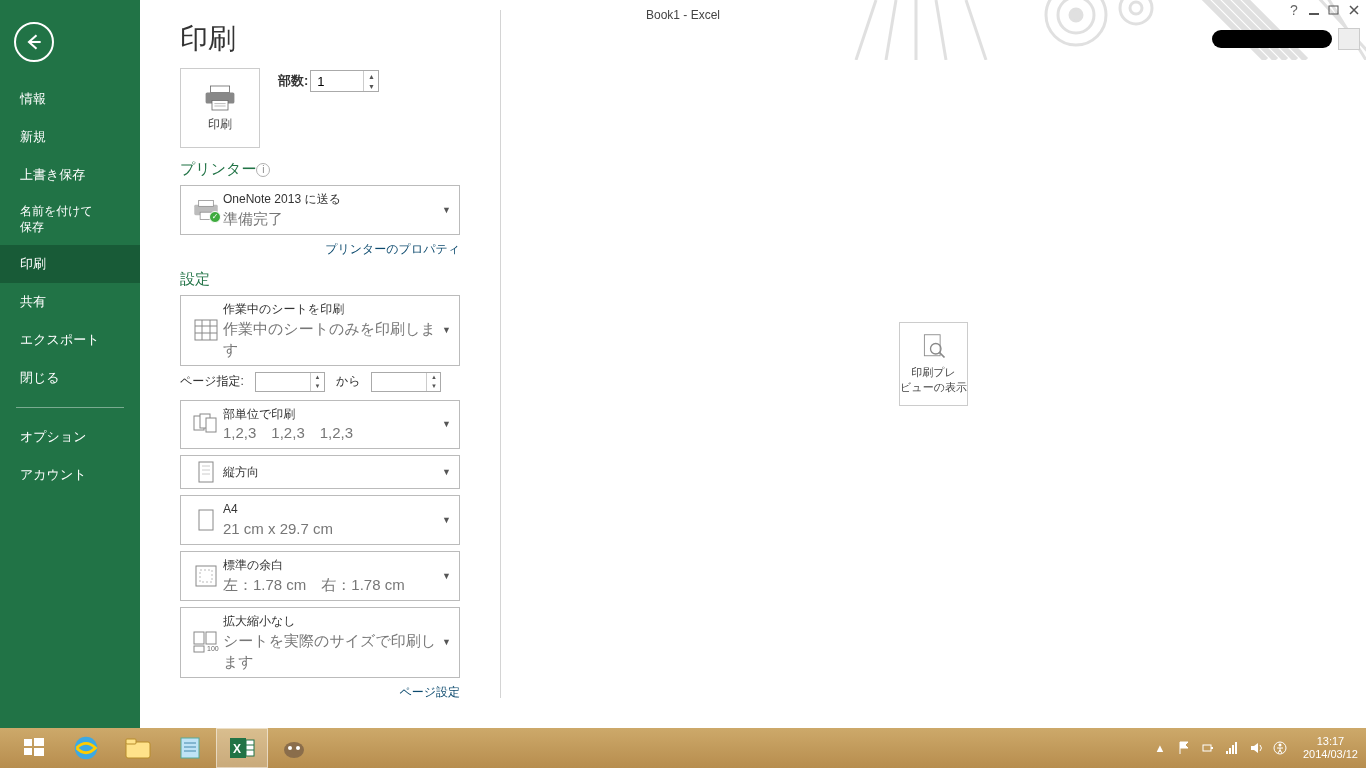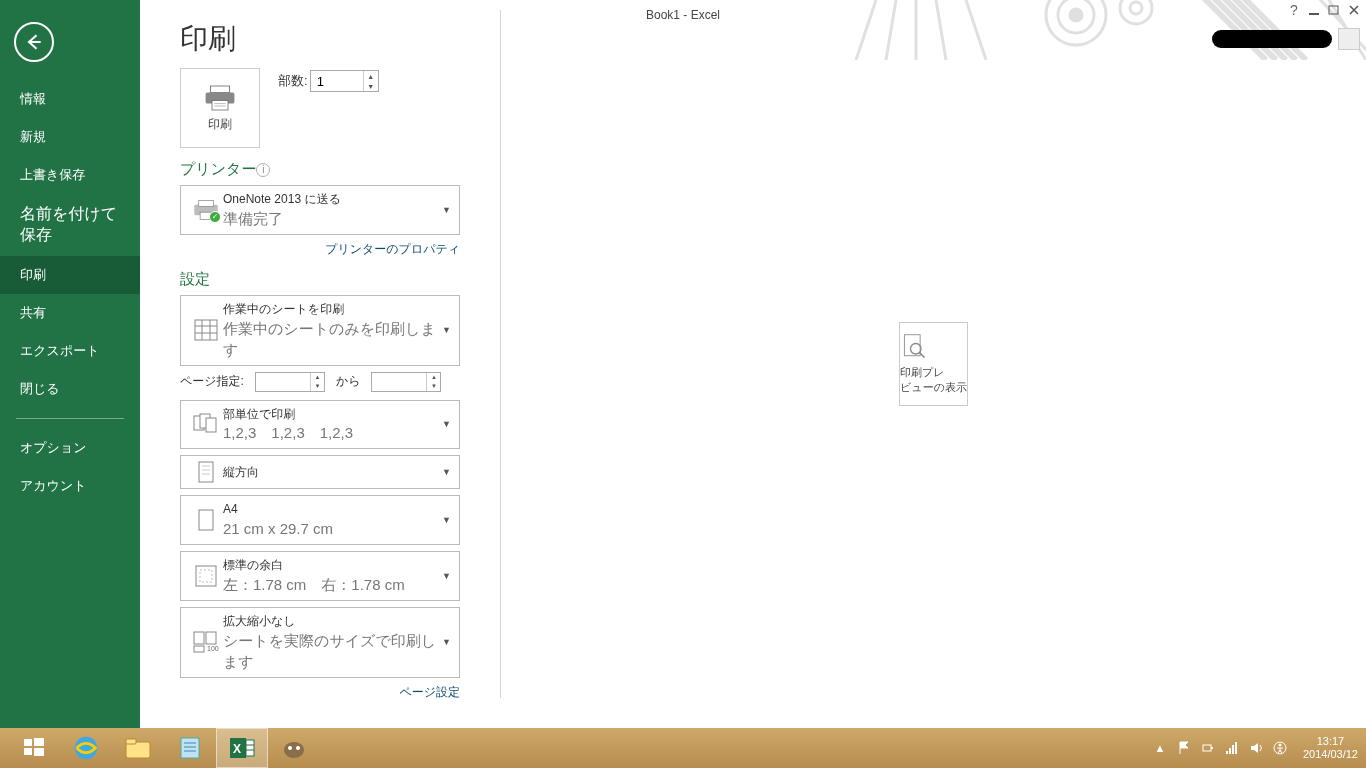--- a/index.html
+++ b/index.html
@@ -11,32 +11,32 @@
 .winbtn { width: 12px; height: 12px; display: inline-flex; align-items: center; justify-content: center; cursor: default; }
 .avatar-area { position:absolute; right:6px; top:28px; display:flex; align-items:center; gap:6px;}
 .avatar-blob { width:120px; height:18px; background:#000; border-radius:9px;}
 .avatar-img { width:22px; height:22px; background:#eee; border:1px solid #ccc;}
 
 .app { position:absolute; top:0; left:0; right:0; bottom:40px; display:flex; }
 .sidebar { width:140px; background:#217346; color:#fff; display:flex; flex-direction:column; padding-top:8px;}
 .back-btn { width:40px; height:40px; border:2px solid #fff; border-radius:50%; margin:14px 0 18px 14px; display:flex; align-items:center; justify-content:center; cursor:pointer;}
 .back-btn svg { width:20px; height:20px; }
 .side-item { padding:10px 20px; font-size:13px; cursor:pointer; }
-.side-item.small { font-size:16px; line-height:1.3;}
+.side-item.small { font-size:12px; line-height:1.3;}
 .side-item.active { background:#185b37; }
 .side-sep { border-top:1px solid rgba(255,255,255,0.4); margin:10px 16px; }
 
 .main { flex:1; display:flex; position:relative;}
 .panel { width:360px; padding:20px 40px 10px 40px; }
 .page-title { font-size:28px; color:#333; font-weight:300; margin-bottom:10px;}
 
 .print-row { display:flex; align-items:flex-start; gap:18px; margin-bottom:6px;}
 .print-big-btn { width:80px; height:80px; border:1px solid #ccc; display:flex; flex-direction:column; align-items:center; justify-content:center; font-size:12px; color:#444; cursor:pointer;}
 .print-big-btn svg { width:32px; height:28px; margin-bottom:4px;}
-.copies-lbl { font-size:13px; color:#333; margin-right:2px;}
+.copies-lbl { font-size:13px; color:#333; margin-right:2px;font-weight:bold;}
 .copies-wrap { display:flex; align-items:center; margin-top:2px;}
 .spinner { display:flex; align-items:stretch; border:1px solid #aaa; height:22px; background:#fff;}
 .spinner input { width:52px; border:none; padding:0 6px; font-size:13px; outline:none;}
 .spinner .arrows { width:15px; display:flex; flex-direction:column;}
 .spinner .arrows div { flex:1; display:flex; align-items:center; justify-content:center; font-size:7px; color:#555; border-left:1px solid #ccc; cursor:pointer;}
 
 .section-head { font-size:15px; color:#217346; margin:12px 12px 6px 0; display:flex; justify-content:flex-start; align-items:center;}
 .info-icon { width:14px; height:14px; border:1px solid #b0b0b0; border-radius:50%; display:flex; align-items:center; justify-content:center; font-size:10px; color:#888; cursor:pointer;}
 
 .dropdown { border:1px solid #bbb; background:#fff; display:flex; align-items:center; padding:5px 8px; position:relative; cursor:pointer; margin-bottom:6px; min-height:38px;}
@@ -50,21 +50,21 @@
 
 .page-line { display:flex; align-items:center; gap:11px; font-size:12px; color:#333; margin:4px 0 8px 0;}
 .mini-spinner { display:flex; border:1px solid #aaa; height:20px; width:70px; background:#fff;}
 .mini-spinner input { flex:1; border:none; font-size:12px; padding:0 4px; outline:none; width:40px;}
 .mini-spinner .arrs { width:14px; display:flex; flex-direction:column;}
 .mini-spinner .arrs div{ flex:1; display:flex; align-items:center; justify-content:center; font-size:6px; color:#555; border-left:1px solid #ccc; cursor:pointer;}
 
 .divider-v { width:1px; background:#d4d4d4; margin:10px 0 30px 0;}
 
 .preview-area { flex:1; display:flex; align-items:center; justify-content:center;}
-.preview-card { border:1px solid #ccc; padding:10px 0; text-align:left; font-size:11px; color:#444; cursor:pointer;}
+.preview-card { border:1px solid #ccc; padding:10px 0; text-align:center; font-size:11px; color:#444; cursor:pointer;}
 .preview-card svg { width:28px; height:28px; margin-bottom:2px;}
 
 .taskbar { position:absolute; left:0; right:0; bottom:0; height:40px; background:linear-gradient(180deg,#cda96a 0%, #b78d4e 100%); display:flex; align-items:center; justify-content:space-between; padding:0 8px;}
 .tb-left { display:flex; align-items:center; height:100%;}
 .tb-item { width:52px; height:40px; display:flex; align-items:center; justify-content:center; position:relative; cursor:pointer;}
 .tb-item.active { background:rgba(255,255,255,0.25); border:1px solid rgba(255,255,255,0.5);}
 .tb-right { display:flex; align-items:center; gap:10px; color:#fff; font-size:11px;}
 .tb-clock { text-align:center; line-height:1.2; margin-left:6px;}
 .tray-icon { width:14px; height:14px; display:flex; align-items:center; justify-content:center; color:#fff;}
 

